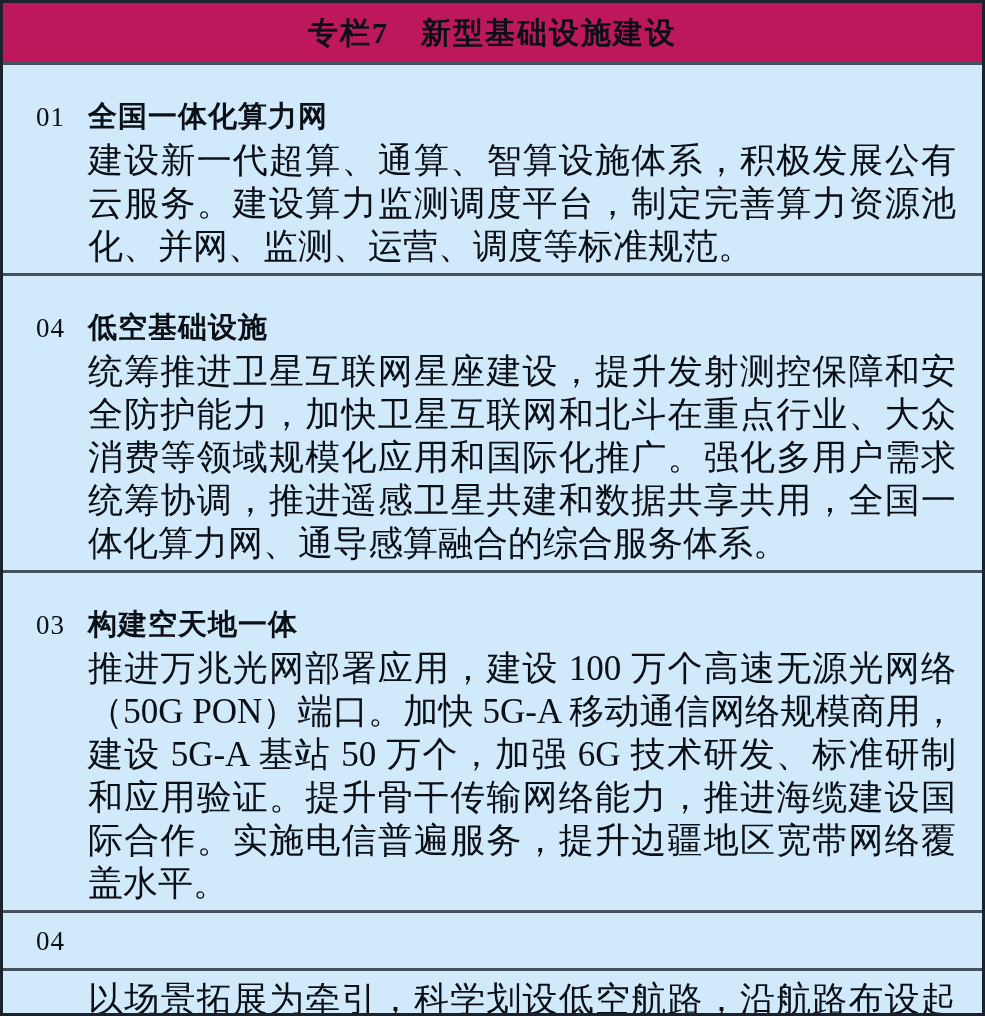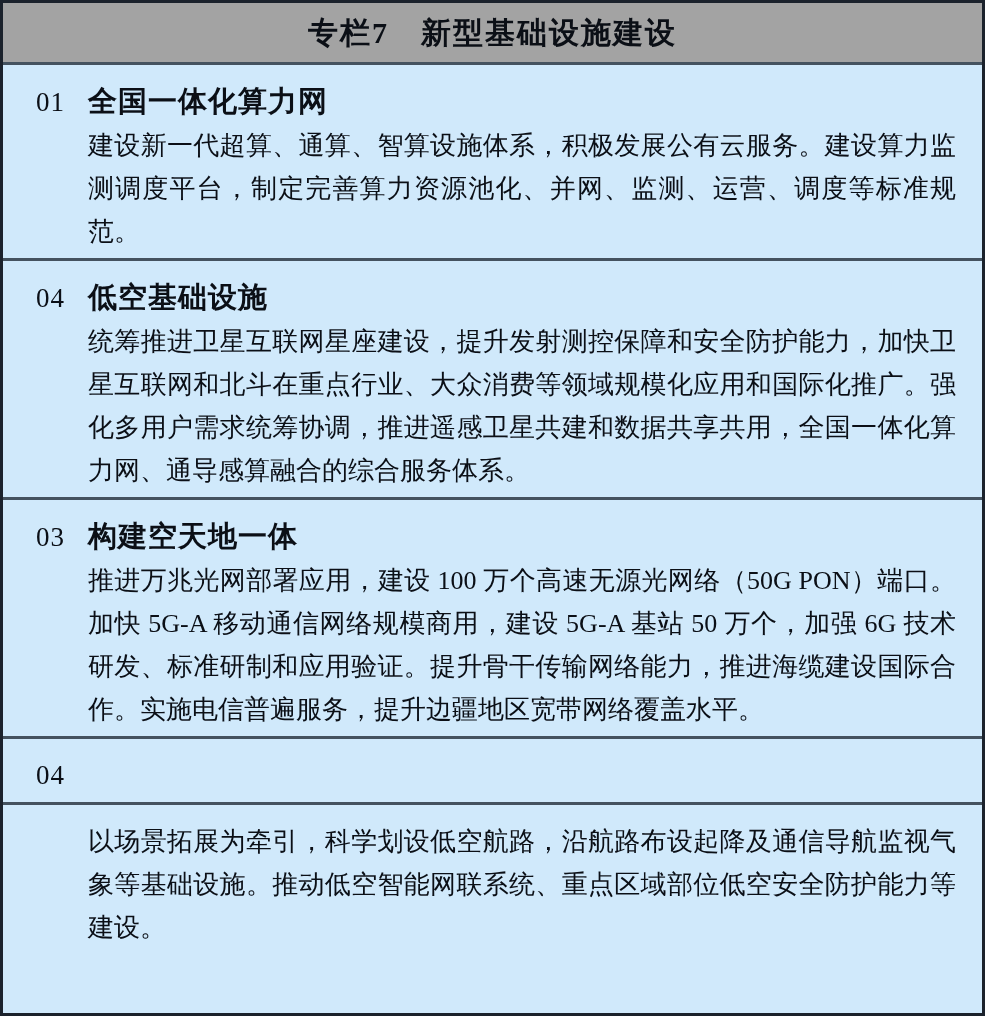--- a/index.html
+++ b/index.html
@@ -16,56 +16,57 @@
     display: flex;
     flex-direction: column;
     font-family: "Liberation Serif", "DejaVu Serif", serif;
     color: #0b0f16;
     overflow: hidden;
   }
   .panel-header {
     flex: none;
     box-sizing: border-box;
     height: 62px;
-    background: #a3a3a3;
+    background: #be185d;
     border-bottom: 3px solid #44525f;
     text-align: center;
     line-height: 59px;
     font-size: 30px;
     font-weight: bold;
     letter-spacing: 2px;
   }
   .section {
     box-sizing: border-box;
     border-bottom: 3px solid #44525f;
-    padding: 15px 26px 5px 33px;
+    padding: 7px 26px 5px 33px;
   }
   .section.last {
     border-bottom: none;
     flex: 1 1 auto;
   }
   .sec-head {
     display: flex;
     align-items: baseline;
     line-height: 43px;
   }
   .sec-num {
     flex: none;
     width: 52px;
     font-size: 27px;
     letter-spacing: 1px;
   }
   .sec-title {
     font-size: 29px;
     font-weight: bold;
     letter-spacing: 1px;
+    margin-top: 23px;
   }
   .sec-body {
     margin: 0 0 0 52px;
-    font-size: 26px;
+    font-size: 35px;
     line-height: 43px;
     text-align: justify;
     text-justify: inter-ideograph;
   }
 </style>
 </head>
 <body>
 
 <div class="panel">
 

